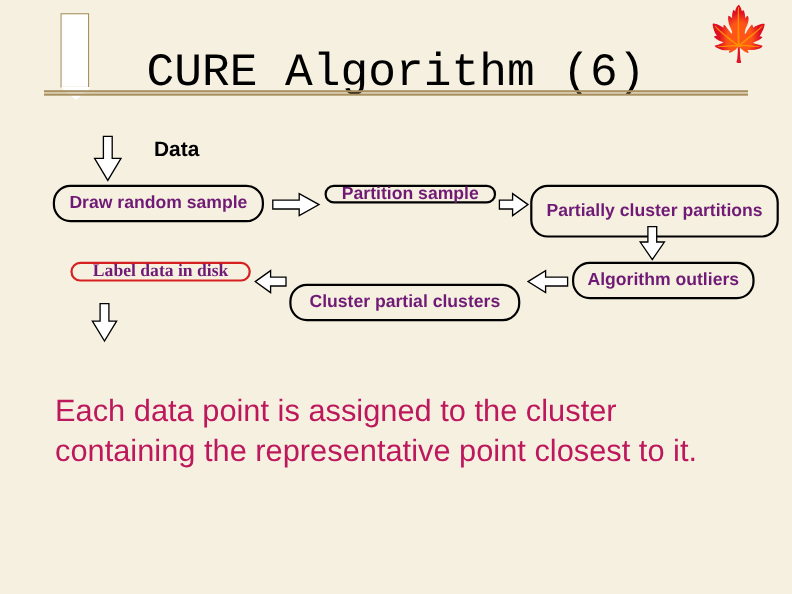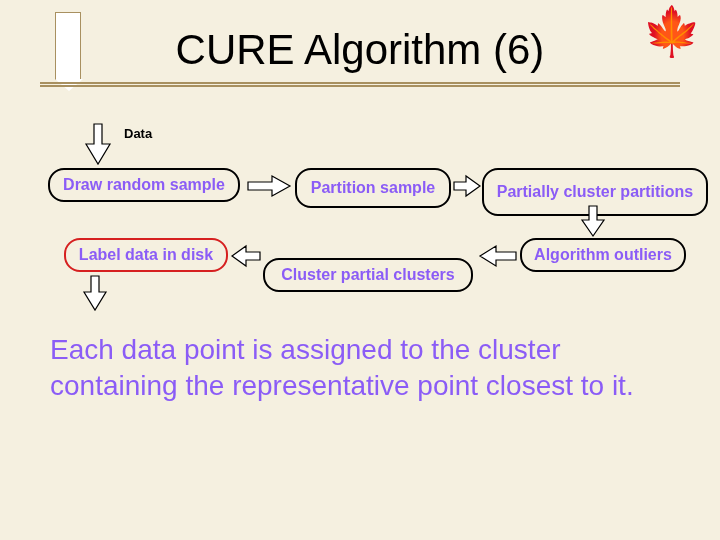--- a/index.html
+++ b/index.html
@@ -34,80 +34,80 @@
     position: absolute;
     right: 18px;
     top: 8px;
     font-size: 48px;
     color: #7a5a2a;
     line-height: 1;
   }
   .title {
     position: absolute;
     left: 0; right: 0;
-    top: 26px;
+    top: 42px;
     text-align: center;
-    font-family: Liberation Sans, sans-serif;
+    font-family: Liberation Mono, monospace;
     font-size: 42px;
     color: #000;
     font-weight: 400;
   }
   .title-underline {
     position: absolute;
     left: 40px; right: 40px;
     top: 82px;
     height: 0;
     border-bottom: 2px solid #a89060;
     box-shadow: 0 3px 0 #a89060;
   }
   .data-label {
     position: absolute;
-    left: 124px;
+    left: 140px;
     top: 126px;
-    font-size: 13px;
+    font-size: 19px;
     font-weight: bold;
     color: #000;
   }
   .arrow-data {
     position: absolute;
     left: 78px;
     top: 120px;
   }
   .arrow {
     stroke: #000;
     fill: #fff;
     stroke-width: 1.2;
   }
   .box {
     position: absolute;
     border: 2.5px solid #000;
     border-radius: 16px;
     background: #f5f0e0;
     font-size: 16px;
     font-weight: bold;
-    color: #8b5cf6;
+    color: #701a75;
     display: flex;
     align-items: center;
     justify-content: center;
     padding: 0 6px;
     white-space: nowrap;
   }
   .box.highlight {
     border-color: #d62020;
     box-shadow: 0 0 0 2px rgba(214,32,32,0.0);
   }
   .body-text {
     position: absolute;
     left: 50px;
     right: 40px;
-    top: 332px;
+    top: 356px;
     font-family: Arial, Helvetica, sans-serif;
     font-size: 28px;
     font-weight: 400;
-    color: #8b5cf6;
+    color: #be185d;
     line-height: 1.28;
   }
 </style>
 </head>
 <body>
 
 <div class="bookmark"></div>
 <div class="leaf">🍁</div>
 
 <h1 class="title">CURE Algorithm (6)</h1>
@@ -115,25 +115,25 @@
 
 <div class="data-label">Data</div>
 <svg class="arrow-data" width="40" height="48">
   <g class="arrow">
     <path d="M16 4 L24 4 L24 24 L32 24 L20 44 L8 24 L16 24 Z"></path>
   </g>
 </svg>
 
 <div class="box" style="left:48px; top:168px; width:192px; height:34px;">Draw random sample</div>
 
-<div class="box" style="left:295px; top:168px; width:156px; height:40px;">Partition sample</div>
+<div class="box" style="left:295px; top:168px; width:156px; height:17px;">Partition sample</div>
 
 <div class="box" style="left:482px; top:168px; width:226px; height:48px;">Partially cluster partitions</div>
 
-<div class="box highlight" style="left:64px; top:238px; width:164px; height:34px;">Label data in disk</div>
+<div class="box highlight" style="left:64px; top:238px; width:164px; height:18px;font-family:Liberation Serif, serif;">Label data in disk</div>
 
 <div class="box" style="left:263px; top:238px; width:210px; height:34px;margin-top:20px;">Cluster partial clusters</div>
 
 <div class="box" style="left:520px; top:238px; width:166px; height:34px;">Algorithm outliers</div>
 
 <svg style="position:absolute; left:244px; top:174px;" width="50" height="24">
   <g class="arrow">
       <path d="M4 8 L28 8 L28 2 L46 12 L28 22 L28 16 L4 16 Z"></path>
     </g>
 </svg>

